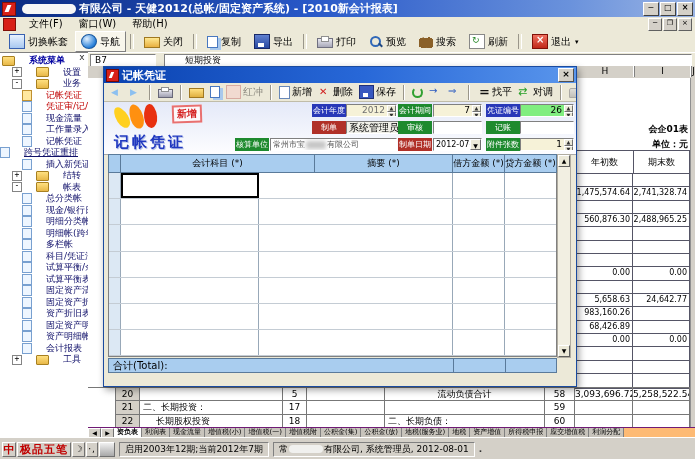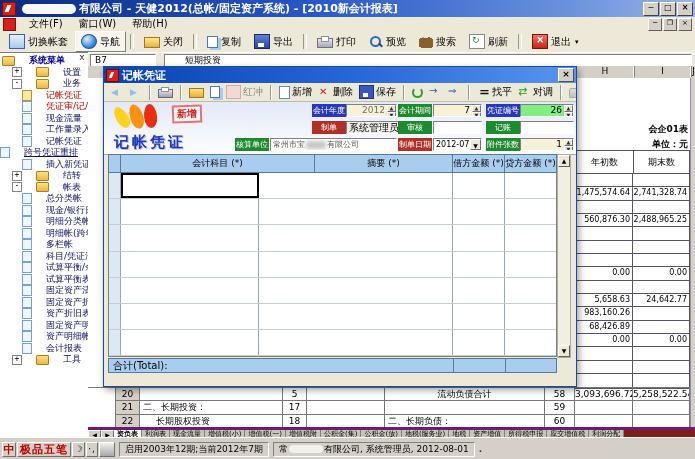--- a/index.html
+++ b/index.html
@@ -103,21 +103,21 @@
   .ind{padding-left:16px}
   .c2{width:24px;text-align:center}
   .c3{width:78px}
   .c4{width:160px;padding-left:3px}
   .cen{text-align:center;padding-left:0}
   .c5{width:30px;text-align:center}
   .c6{width:58px;text-align:right;padding-right:2px}
   .c7{width:57px;text-align:right;padding-right:2px}
 
   
-  .tabstrip{position:absolute;left:88px;top:427px;width:607px;height:10px;background:#7f1d1d;display:flex;border-top:3px solid #701a75;overflow:hidden}
+  .tabstrip{position:absolute;left:88px;top:427px;width:607px;height:10px;background:#fdba74;display:flex;border-top:1px solid #701a75;overflow:hidden}
   .tnav{width:11px;height:9px;background:#d4d0c8;border:1px solid;border-color:#fff #707070 #707070 #fff;
         font-size:6px;line-height:8px;text-align:center;flex:none}
   #tab-list{display:flex;height:10px;white-space:nowrap}
   .stab{padding:0 3px;font-size:7px;line-height:9px;background:#c8c4bc;border-right:1px solid #808080;border-bottom:1px solid #9a968a;white-space:nowrap}
   .sact{background:#fff;font-weight:bold}
   .statusbar{position:absolute;left:0;top:437px;width:695px;height:22px;background:#d4d0c8;border-top:1px solid #fff;
              display:flex;align-items:center;font-size:9px;gap:4px}
   .imebar{display:flex;align-items:center;gap:1px;padding-left:2px}
   .imebox{height:15px;border:1px solid;border-color:#fff #707070 #707070 #fff;background:#d4d0c8;
           display:flex;align-items:center;justify-content:center;padding:0 2px;box-sizing:border-box}

